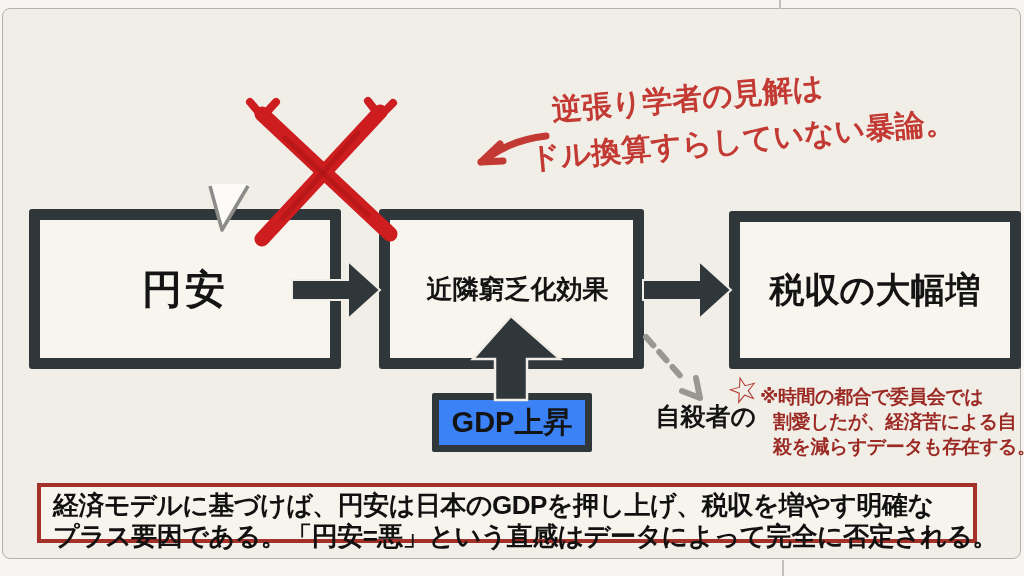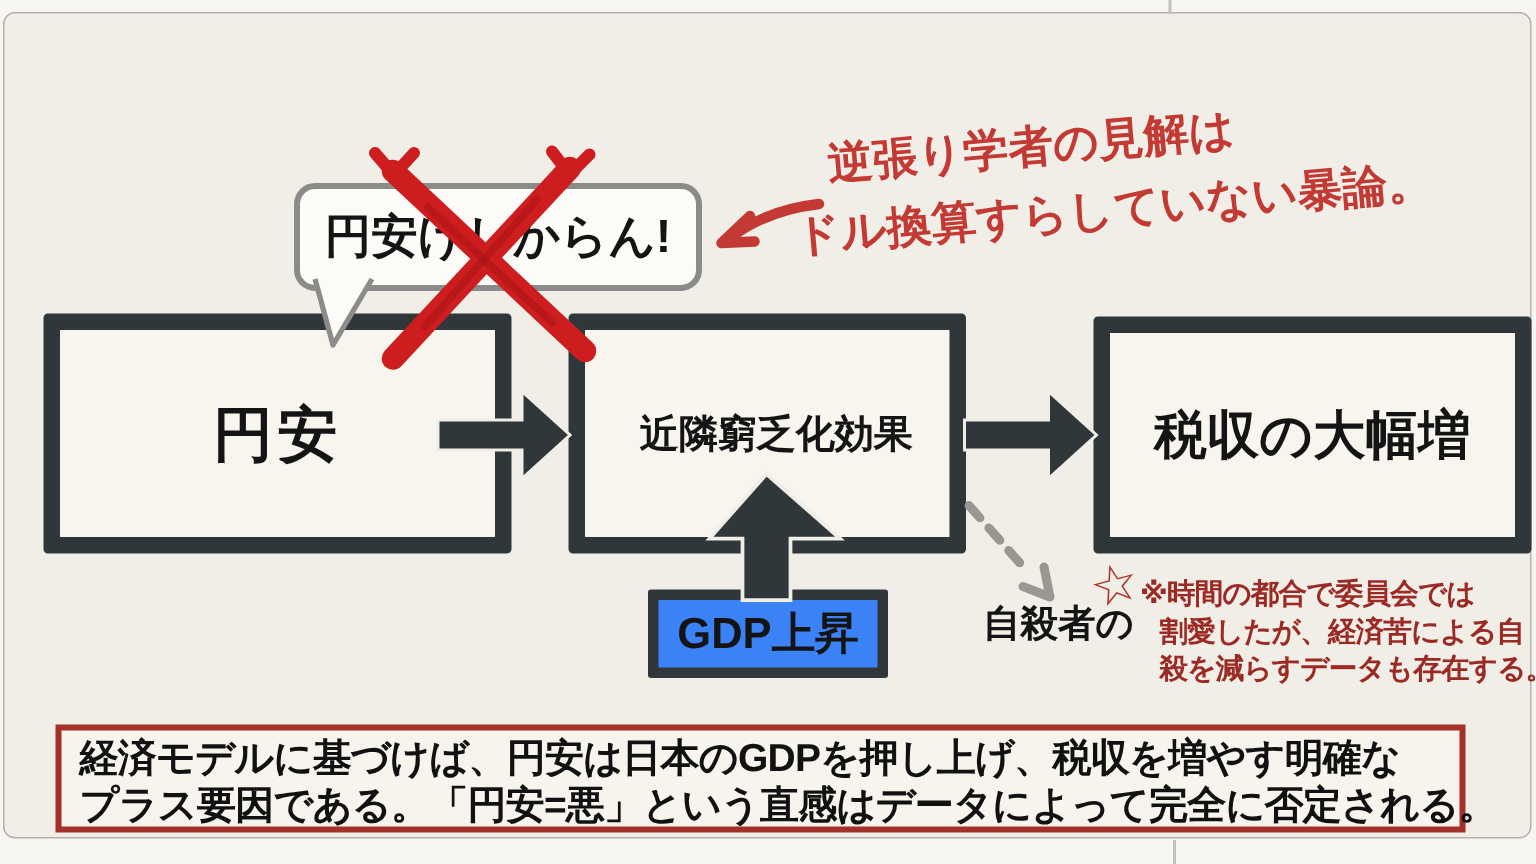--- a/index.html
+++ b/index.html
@@ -52,41 +52,38 @@
     left:727px;top:372px;font-size:36px;color:#b3302b;font-weight:bold;
     transform:rotate(-15deg);line-height:36px;
   }
   .note{
     left:760px;top:384px;font-size:19px;font-weight:bold;color:#9c2a24;
     line-height:25px;letter-spacing:-0.5px;white-space:nowrap;
   }
   .note .ind{margin-left:13px;}
   .note div{display:block;}
   .summary{
-    left:37px;top:483px;width:940px;height:72px;box-sizing:border-box;
+    left:37px;top:483px;width:940px;height:60px;box-sizing:border-box;
     border:4px solid #a33129;background:#f6f4ed;
     padding:3px 12px;font-size:26px;font-weight:bold;color:#111;
     line-height:31px;letter-spacing:-0.5px;white-space:nowrap;
   }
   svg.overlay{position:absolute;left:0;top:0;pointer-events:none;}
 </style>
 </head>
 <body>
 
 <div class="stage">
 
   <div class="abs card"></div>
 
   <div class="abs frag" style="left:779px;top:0;height:9px;"></div>
   <div class="abs frag" style="left:782px;top:560px;height:16px;"></div>
 
 
-  <div class="abs bubble">
-    <span>円安けしからん!</span>
-  </div>
 
   <div class="abs annotation">
     <span class="l1">逆張り学者の見解は</span>
     <span class="l2">ドル換算すらしていない暴論。</span>
   </div>
 
   <div class="abs box box1">
     <span>円安</span>
   </div>
   <div class="abs box box2">

